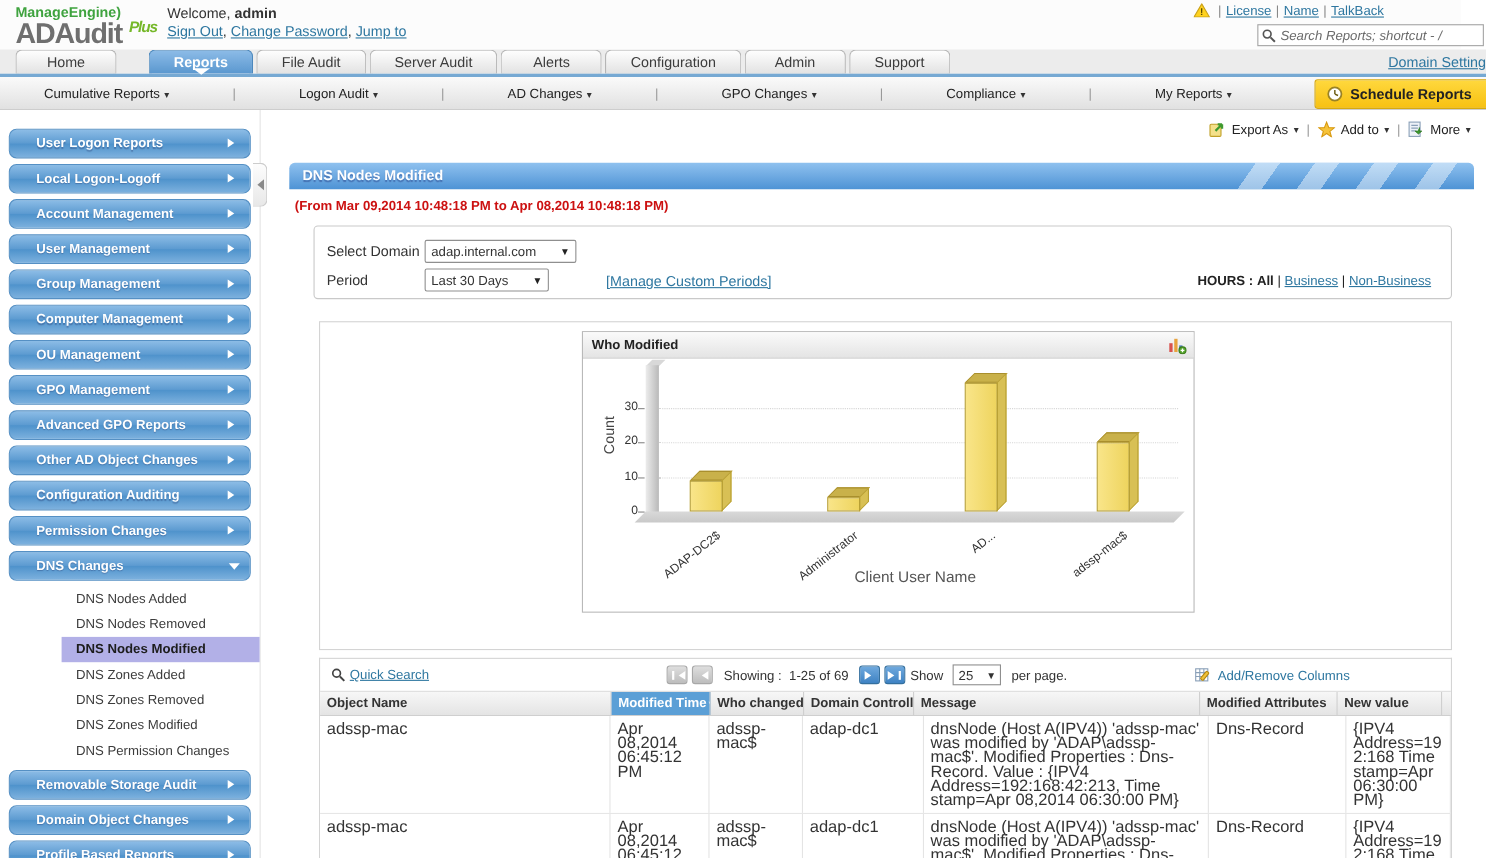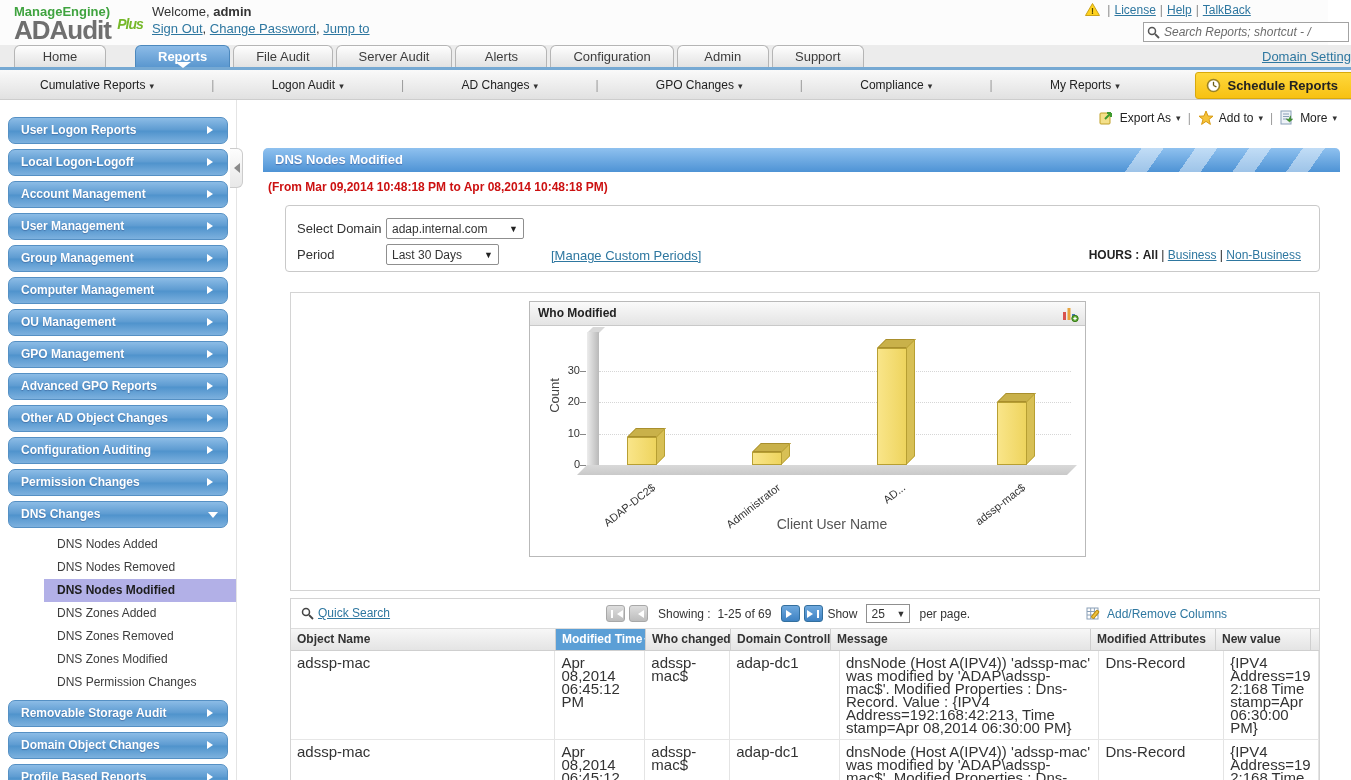--- a/index.html
+++ b/index.html
@@ -38,24 +38,24 @@
   
   .menubar { position:absolute; left:0; top:70px; width:1351px; height:30px; background:linear-gradient(#fafafa,#e1e1e1); border-bottom:1px solid #cdcdcd; }
   .menu-items { position:absolute; left:40px; top:0; width:1080px; height:30px; display:flex; align-items:center; justify-content:space-between; }
   .menu-item { font-size:12px; color:#222; cursor:pointer; white-space:nowrap; }
   .menu-item .caret { font-size:9px; color:#333; margin-left:4px; }
   .menu-sep { color:#999; font-size:12px; }
   .schedule-btn { position:absolute; right:-4px; top:2px; height:27px; padding:0 16px 0 10px; background:linear-gradient(#ffd83d,#f7c112); border:1px solid #d8a90c; border-radius:3px; display:flex; align-items:center; gap:6px; font-size:13px; font-weight:bold; color:#222; cursor:pointer; }
 
   
   .sidebar { position:absolute; left:0; top:100px; width:237px; height:680px; padding-top:17px; overflow:hidden; border-right:1px solid #e4e4e4; }
-  .side-btn { position:relative; margin:0 8px 5px 8px; height:27px; border-radius:7px; background:linear-gradient(180deg,#8cbce6 0%,#5d9bd1 48%,#4f93cc 52%,#7db1de 100%); border:1px solid #5590c4; color:#fff; font-size:12px; font-weight:bold; line-height:25px; padding:0 12px; cursor:pointer; text-shadow:0 1px 1px rgba(0,0,60,.25); }
+  .side-btn { position:relative; margin:0 8px 5px 8px; height:27px; border-radius:7px; background:linear-gradient(180deg,#8cbce6 0%,#5d9bd1 48%,#4f93cc 52%,#7db1de 100%); border:1px solid #5590c4; color:#fff; font-size:12px; font-weight:bold; line-height:25px; padding:0 24px; cursor:pointer; text-shadow:0 1px 1px rgba(0,0,60,.25); }
   .side-btn .arr { position:absolute; right:10px; top:8px; width:0; height:0; border:4px solid transparent; border-left:6px solid #fff; }
   .side-btn.open .arr { border:5px solid transparent; border-top:6px solid #fff; top:10px; right:9px; }
-  .side-sub { margin:2px 0 6px 4px;padding-left:40px; }
+  .side-sub { margin:2px 0 6px 16px;padding-left:40px; }
   .side-sub-item { height:23px; line-height:23px; padding-left:13px; font-size:12px; color:#3c3c3c; cursor:pointer; }
   .side-sub-item.selected { background:#b2b0e7; color:#1d1d1d; font-weight:bold; width:227px; }
   .collapse-handle { position:absolute; left:230px; top:148px; width:13px; height:40px; background:linear-gradient(#fdfdfd,#e8e8e8); border:1px solid #ccc; border-left:none; border-radius:0 6px 6px 0; cursor:pointer; }
   .collapse-handle::after { content:""; position:absolute; left:3px; top:14px; border:5px solid transparent; border-right:6px solid #8a8a8a; margin-left:-4px; }
 
   
   .toolbar { position:absolute; top:110px; right:14px; display:flex; align-items:center; gap:7px; font-size:12px; color:#222; }
   .tool-btn { display:flex; align-items:center; gap:5px; cursor:pointer; }
   .tool-btn .caret { font-size:9px; color:#333; }
   .tool-sep { color:#999; }
@@ -132,21 +132,21 @@
     </div>
     <div class="welcome">
       <span>Welcome,</span> <span class="uname">admin</span>
     </div>
     <div class="sess"><a>Sign Out</a>, <a>Change Password</a>, <a>Jump to</a></div>
     <div class="top-right">
       <svg width="15" height="13" viewBox="0 0 15 13" style="vertical-align:-2px">
           <path d="M7.5 0.5 L14.5 12.5 L0.5 12.5 Z" fill="#ffd21e" stroke="#caa21a"></path>
           <text x="7.5" y="11" font-size="9" font-weight="bold" text-anchor="middle" fill="#5a4a00">!</text>
         </svg>
-      <span class="sep">|</span><span id="toplinks"><a>License</a><span class="sep">|</span><a>Help</a><span class="sep">|</span><a>TalkBack</a></span>
+      <span class="sep">|</span><span id="toplinks"><a>License</a><span class="sep">|</span><a>Name</a><span class="sep">|</span><a>TalkBack</a></span>
     </div>
     <div class="searchbox">
       <svg width="13" height="13" viewBox="0 0 13 13">
           <circle cx="5" cy="5" r="3.5" fill="none" stroke="#555" stroke-width="1.5"></circle>
           <line x1="8" y1="8" x2="12" y2="12" stroke="#555" stroke-width="1.8"></line>
         </svg>
       <input type="text" placeholder="Search Reports; shortcut - /" style="">
     </div>
   </div>
 

